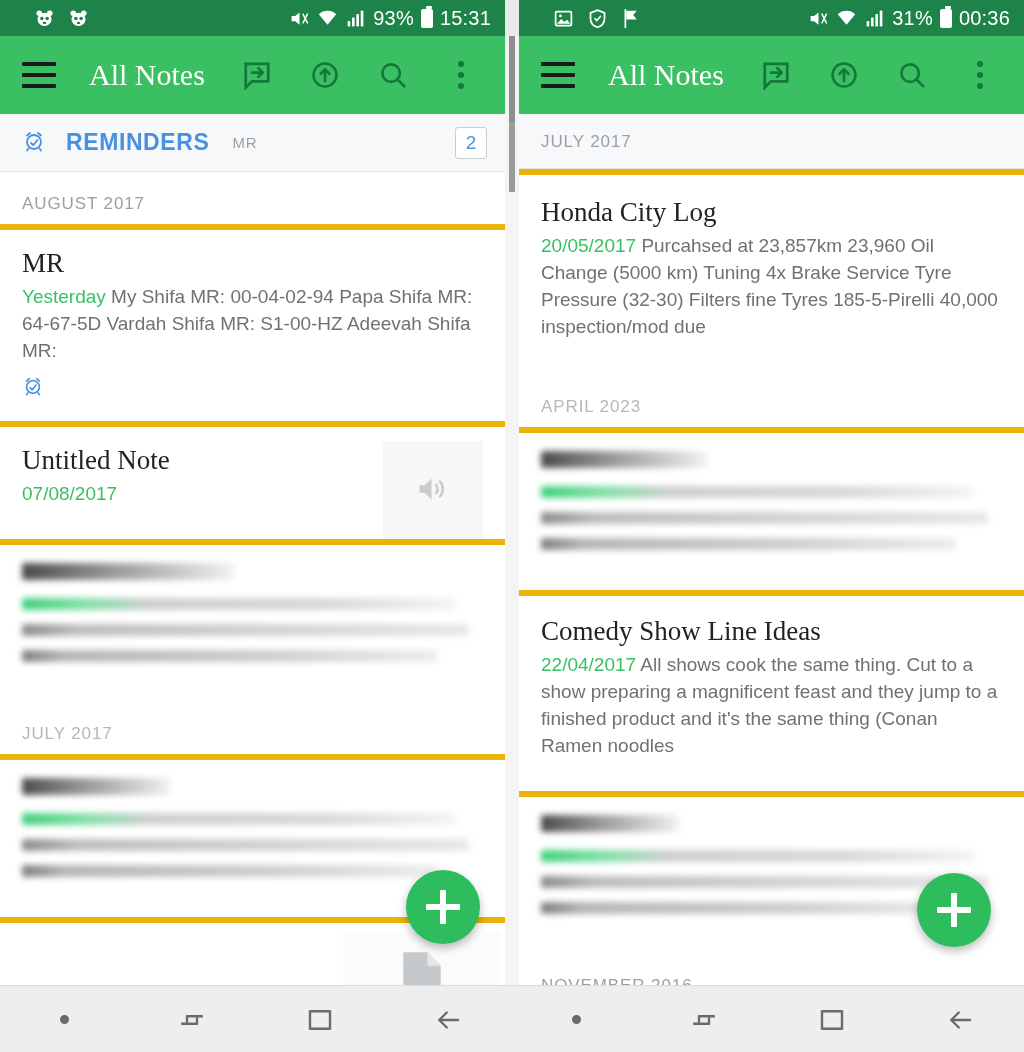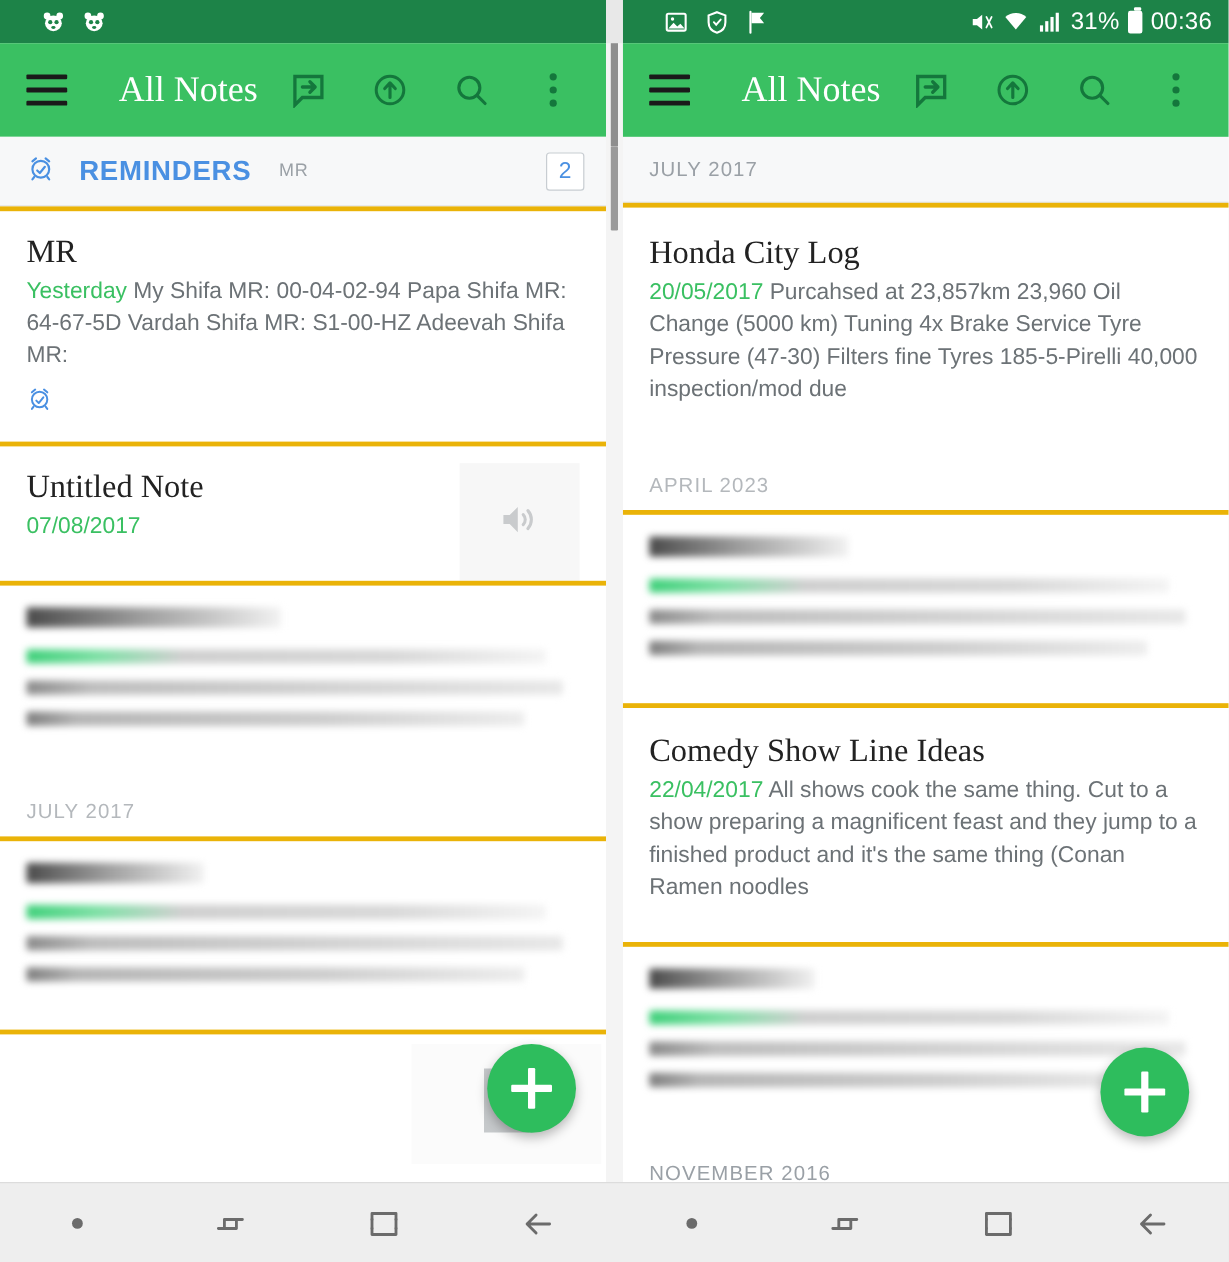--- a/index.html
+++ b/index.html
@@ -51,21 +51,20 @@
   .batt:before {
     content: ""; position: absolute; left: 3px; top: -5px; width: 6px; height: 3px;
     background: #fff; border-radius: 1px;
   }
 
   
   .appbar {
     height: 78px; background: #3ac062;
     display: flex; align-items: center; padding: 0 0 0 22px;
     position: relative;
-    gap: 10px;
   }
   .hamburger { width: 34px; display: flex; flex-direction: column; gap: 7px; cursor: pointer; }
   .hamburger span { display: block; height: 4px; background: #1a1a1a; border-radius: 1px; }
   .appbar-title {
     font-family: "Liberation Serif", serif;
     font-size: 30px; color: #ffffff; margin-left: 33px; white-space: nowrap;
   }
   .appbar-actions {
     position: absolute; right: 10px; top: 0; height: 78px;
     display: flex; align-items: center; gap: 0;
@@ -88,21 +87,21 @@
     display: flex; align-items: center; justify-content: center; padding: 0 6px;
   }
 
   
   .list { background: #ffffff; }
   .month {
     font-size: 17px; color: #9aa0a6; letter-spacing: 0.9px;
     padding: 22px 0 10px 22px;
   }
   .month.faint { color: #b4b8bc; filter: blur(0.6px); }
-  .note { padding: 0 22px; border-top: 4px solid #eab308; position: relative; }
+  .note { padding: 0 22px; border-top: 6px solid #eab308; position: relative; }
   .note-inner { padding: 18px 0 20px 0; position: relative; min-height: 60px; }
   .note-title {
     font-family: "Liberation Serif", serif;
     font-size: 27px; color: #222222; line-height: 1.18; margin-bottom: 4px;
     word-break: break-word;
   }
   .note-body { font-size: 19px; color: #6c7276; line-height: 1.42; }
   .note-date { color: #3ac062; }
   .note-thumb {
     position: absolute; right: 0; top: 14px; width: 100px; height: 100px;
@@ -166,20 +165,45 @@
           <svg viewBox="0 0 24 24" width="21" height="21">
               <circle cx="6" cy="6" r="3.2" fill="#fff"></circle>
               <circle cx="18" cy="6" r="3.2" fill="#fff"></circle>
               <ellipse cx="12" cy="13" rx="8" ry="7.5" fill="#fff"></ellipse>
               <circle cx="9" cy="12" r="2" fill="#1d8348"></circle>
               <circle cx="15" cy="12" r="2" fill="#1d8348"></circle>
               <ellipse cx="12" cy="17" rx="2" ry="1.4" fill="#1d8348"></ellipse>
             </svg>
         </span>
       </div>
+      <div class="right-group">
+        <span class="st-ico">
+          <svg viewBox="0 0 24 24" width="21" height="21">
+              <path d="M3 9v6h4l5 4V5L7 9H3z" fill="#fff"></path>
+              <path d="M16 7l5 10M21 7l-5 10" stroke="#fff" stroke-width="1.7" stroke-linecap="round" fill="none"></path>
+            </svg>
+        </span>
+        <span class="st-ico">
+          <svg viewBox="0 0 24 24" width="21" height="21">
+              <path d="M12 19l10-12a15 15 0 0 0-20 0z" fill="#fff"></path>
+              <path d="M18 16h5M20.5 13.5v5" stroke="#1d8348" stroke-width="1.6" stroke-linecap="round"></path>
+            </svg>
+        </span>
+        <span class="st-ico">
+          <svg viewBox="0 0 24 24" width="21" height="21">
+              <rect x="3" y="15" width="3" height="6" fill="#fff"></rect>
+              <rect x="8" y="11" width="3" height="10" fill="#fff"></rect>
+              <rect x="13" y="7" width="3" height="14" fill="#fff"></rect>
+              <rect x="18" y="3" width="3" height="18" fill="#fff"></rect>
+            </svg>
+        </span>
+        <span class="st-text">93%</span>
+        <span class="batt"></span>
+        <span class="st-text">15:31</span>
+      </div>
     </div>
 
     <div class="appbar">
       <div class="hamburger">
         <span></span>
           <span></span>
           <span></span>
       </div>
       <div class="appbar-title">All Notes</div>
       <div class="appbar-actions">
@@ -219,20 +243,21 @@
             <path d="M5 6.5L8 4M19 6.5L16 4M6.5 19.5L5 21.5M17.5 19.5L19 21.5" stroke="#4a90e2" stroke-width="1.8" stroke-linecap="round"></path>
           </svg>
       </span>
       <span class="rem-label">REMINDERS</span>
       <span class="rem-sub">MR</span>
       <span class="rem-badge">2</span>
     </div>
 
     <div class="list">
 
+      <div class="month">AUGUST 2017</div>
 
       <div class="note">
         <div class="note-inner">
           <div class="note-title">MR</div>
           <div class="note-body"><span class="note-date">Yesterday</span> <span>My Shifa MR: 00-04-02-94 Papa Shifa MR: 64-67-5D Vardah Shifa MR: S1-00-HZ Adeevah Shifa MR:</span></div>
           <div class="alarm-row">
             <svg viewBox="0 0 24 24" width="22" height="22">
                 <circle cx="12" cy="13" r="7" fill="none" stroke="#4a90e2" stroke-width="1.8"></circle>
                 <path d="M9 14l2.2 2.2L15.4 11" fill="none" stroke="#4a90e2" stroke-width="1.8" stroke-linecap="round" stroke-linejoin="round"></path>
                 <path d="M5 6.5L8 4M19 6.5L16 4M6.5 19.5L5 21.5M17.5 19.5L19 21.5" stroke="#4a90e2" stroke-width="1.8" stroke-linecap="round"></path>
@@ -389,21 +414,21 @@
       </div>
     </div>
 
     <div class="list">
 
       <div class="month" style="background:#f7f8f9;padding-top:18px;padding-bottom:16px;border-bottom:1px solid #e3e5e7;">JULY 2017</div>
 
       <div class="note">
         <div class="note-inner" style="padding-top:22px;padding-bottom:34px;">
           <div class="note-title">Honda City Log</div>
-          <div class="note-body"><span class="note-date">20/05/2017</span> <span>Purcahsed at 23,857km 23,960 Oil Change (5000 km) Tuning 4x Brake Service Tyre Pressure (47-30) Filters fine Tyres 185-5-Pirelli 40,000 inspection/mod due</span></div>
+          <div class="note-body"><span class="note-date">20/05/2017</span> <span>Purcahsed at 23,857km 23,960 Oil Change (5000 km) Tuning 4x Brake Service Tyre Pressure (32-30) Filters fine Tyres 185-5-Pirelli 40,000 inspection/mod due</span></div>
         </div>
       </div>
 
       <div class="month faint">APRIL 2023</div>
 
       <div class="note">
         <div class="redacted">
           <div class="rline title" style="width:36%;"></div>
           <div class="rline green"></div>
           <div class="rline g1"></div>

